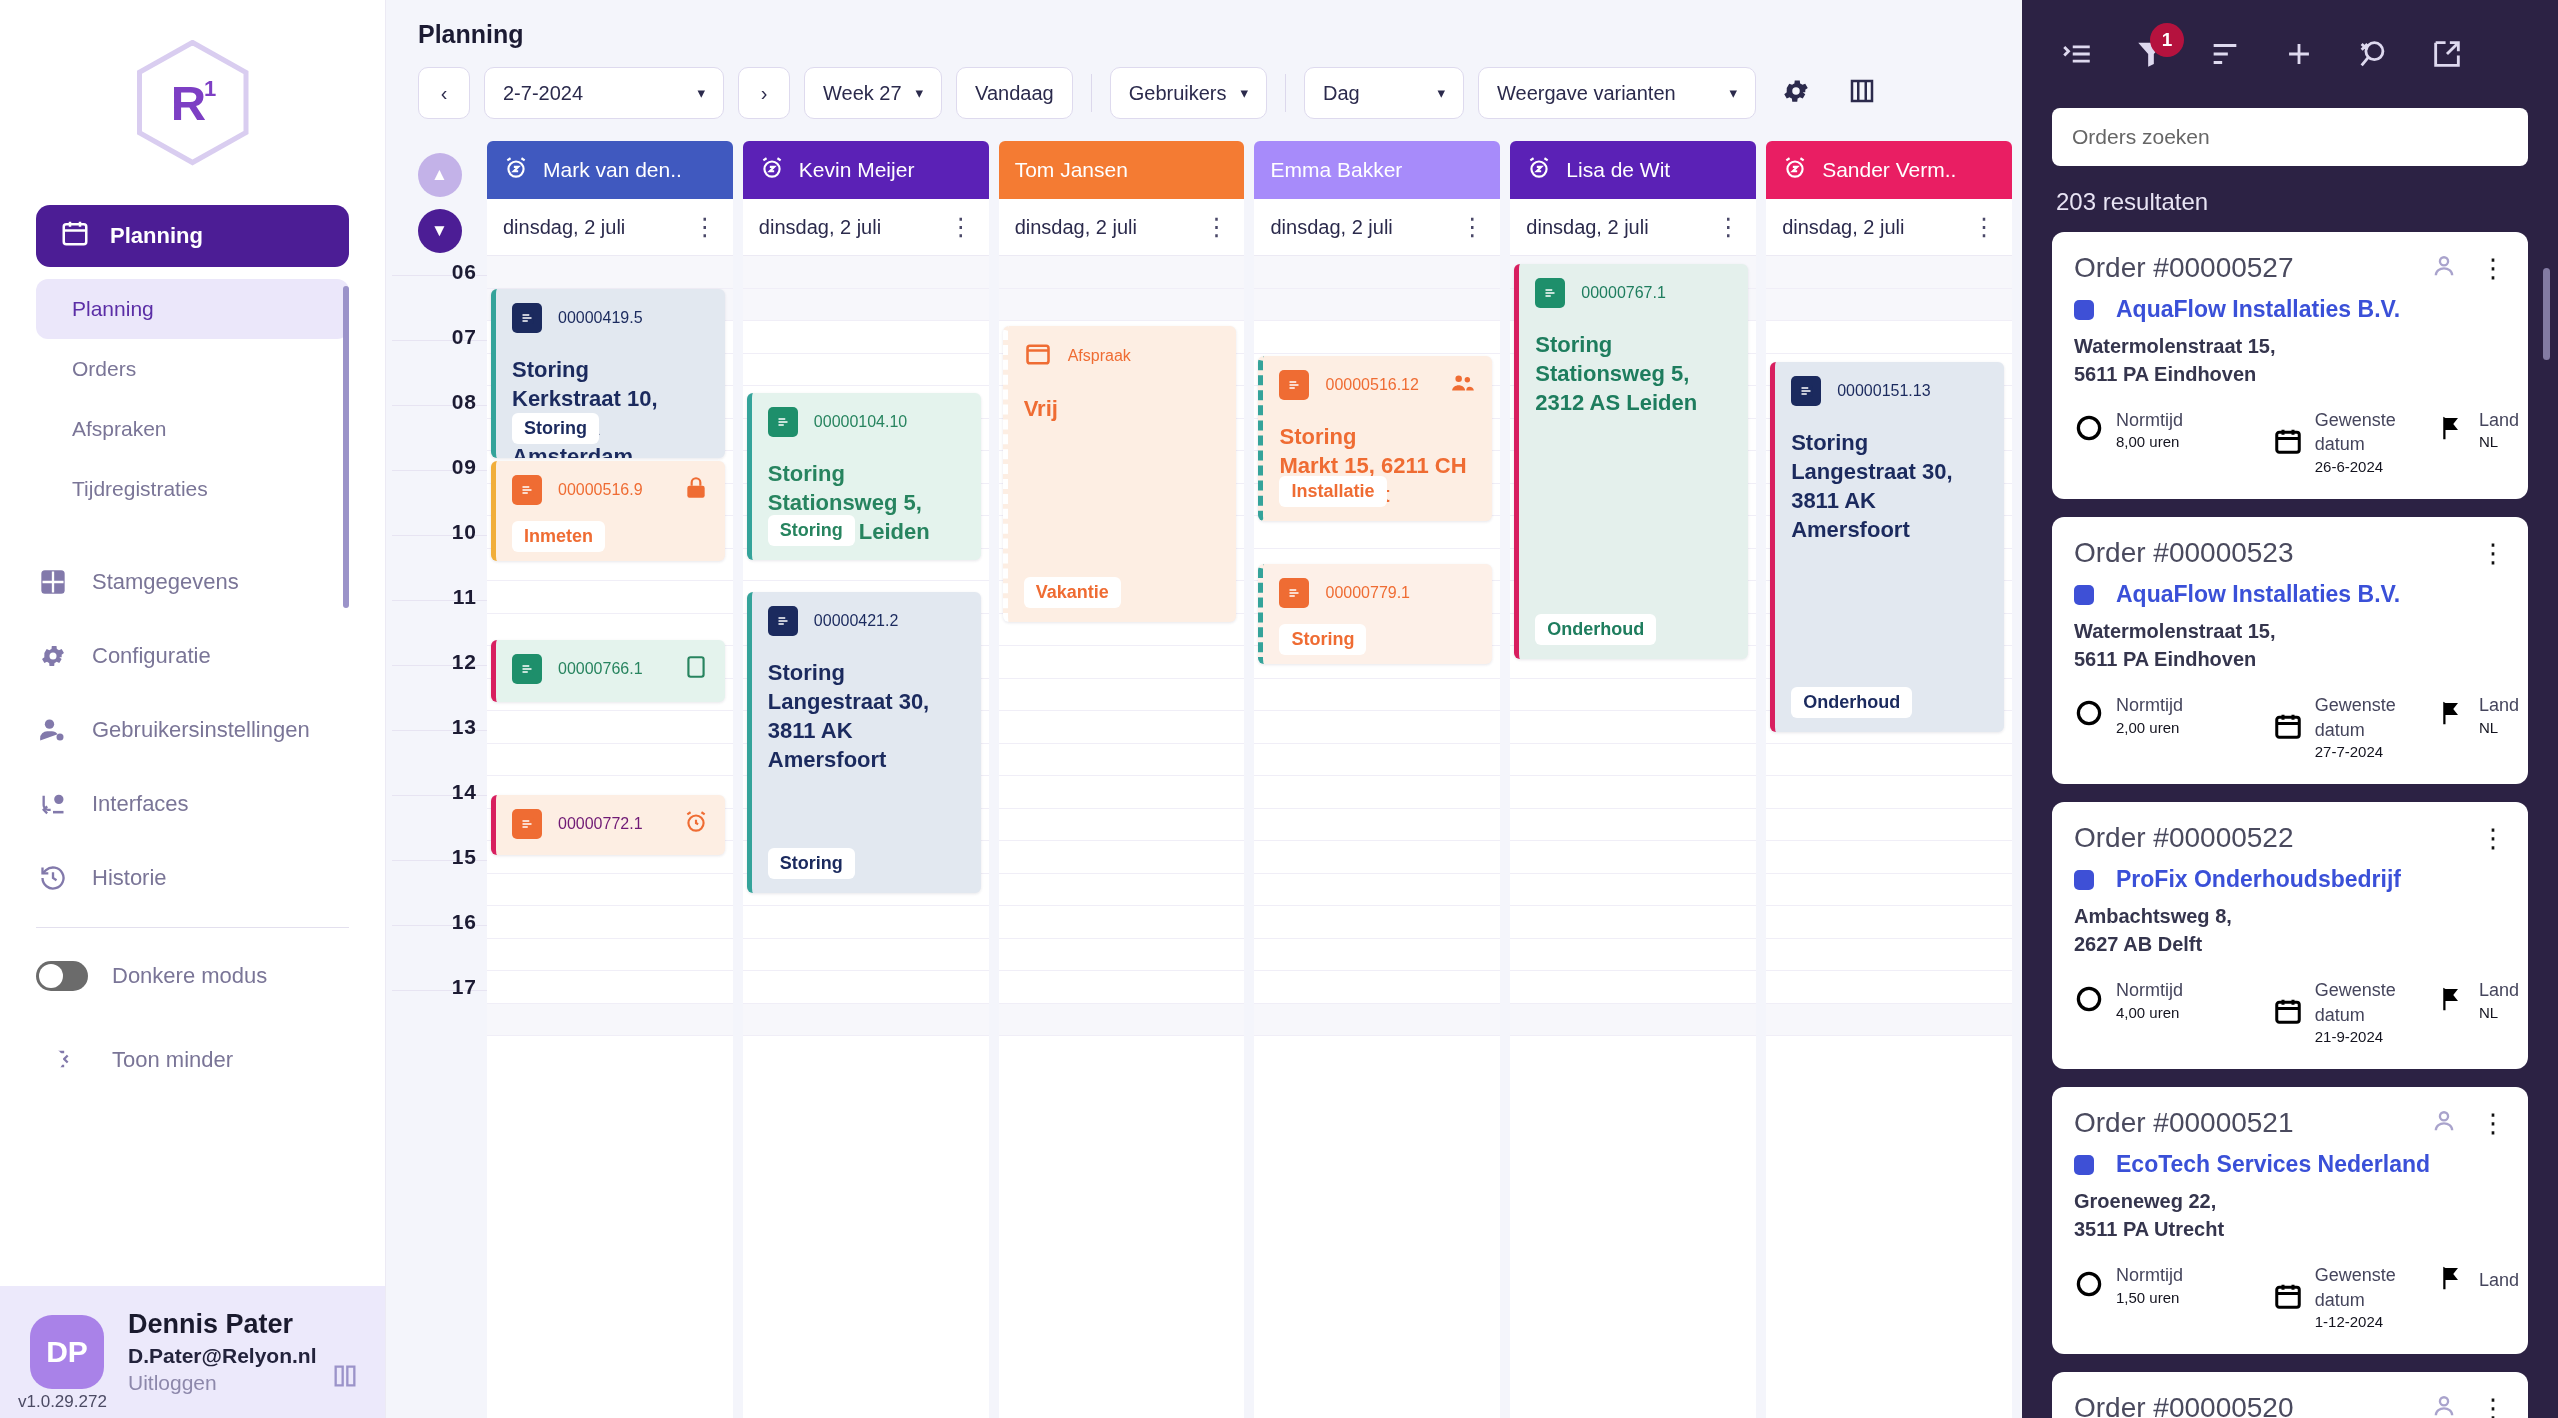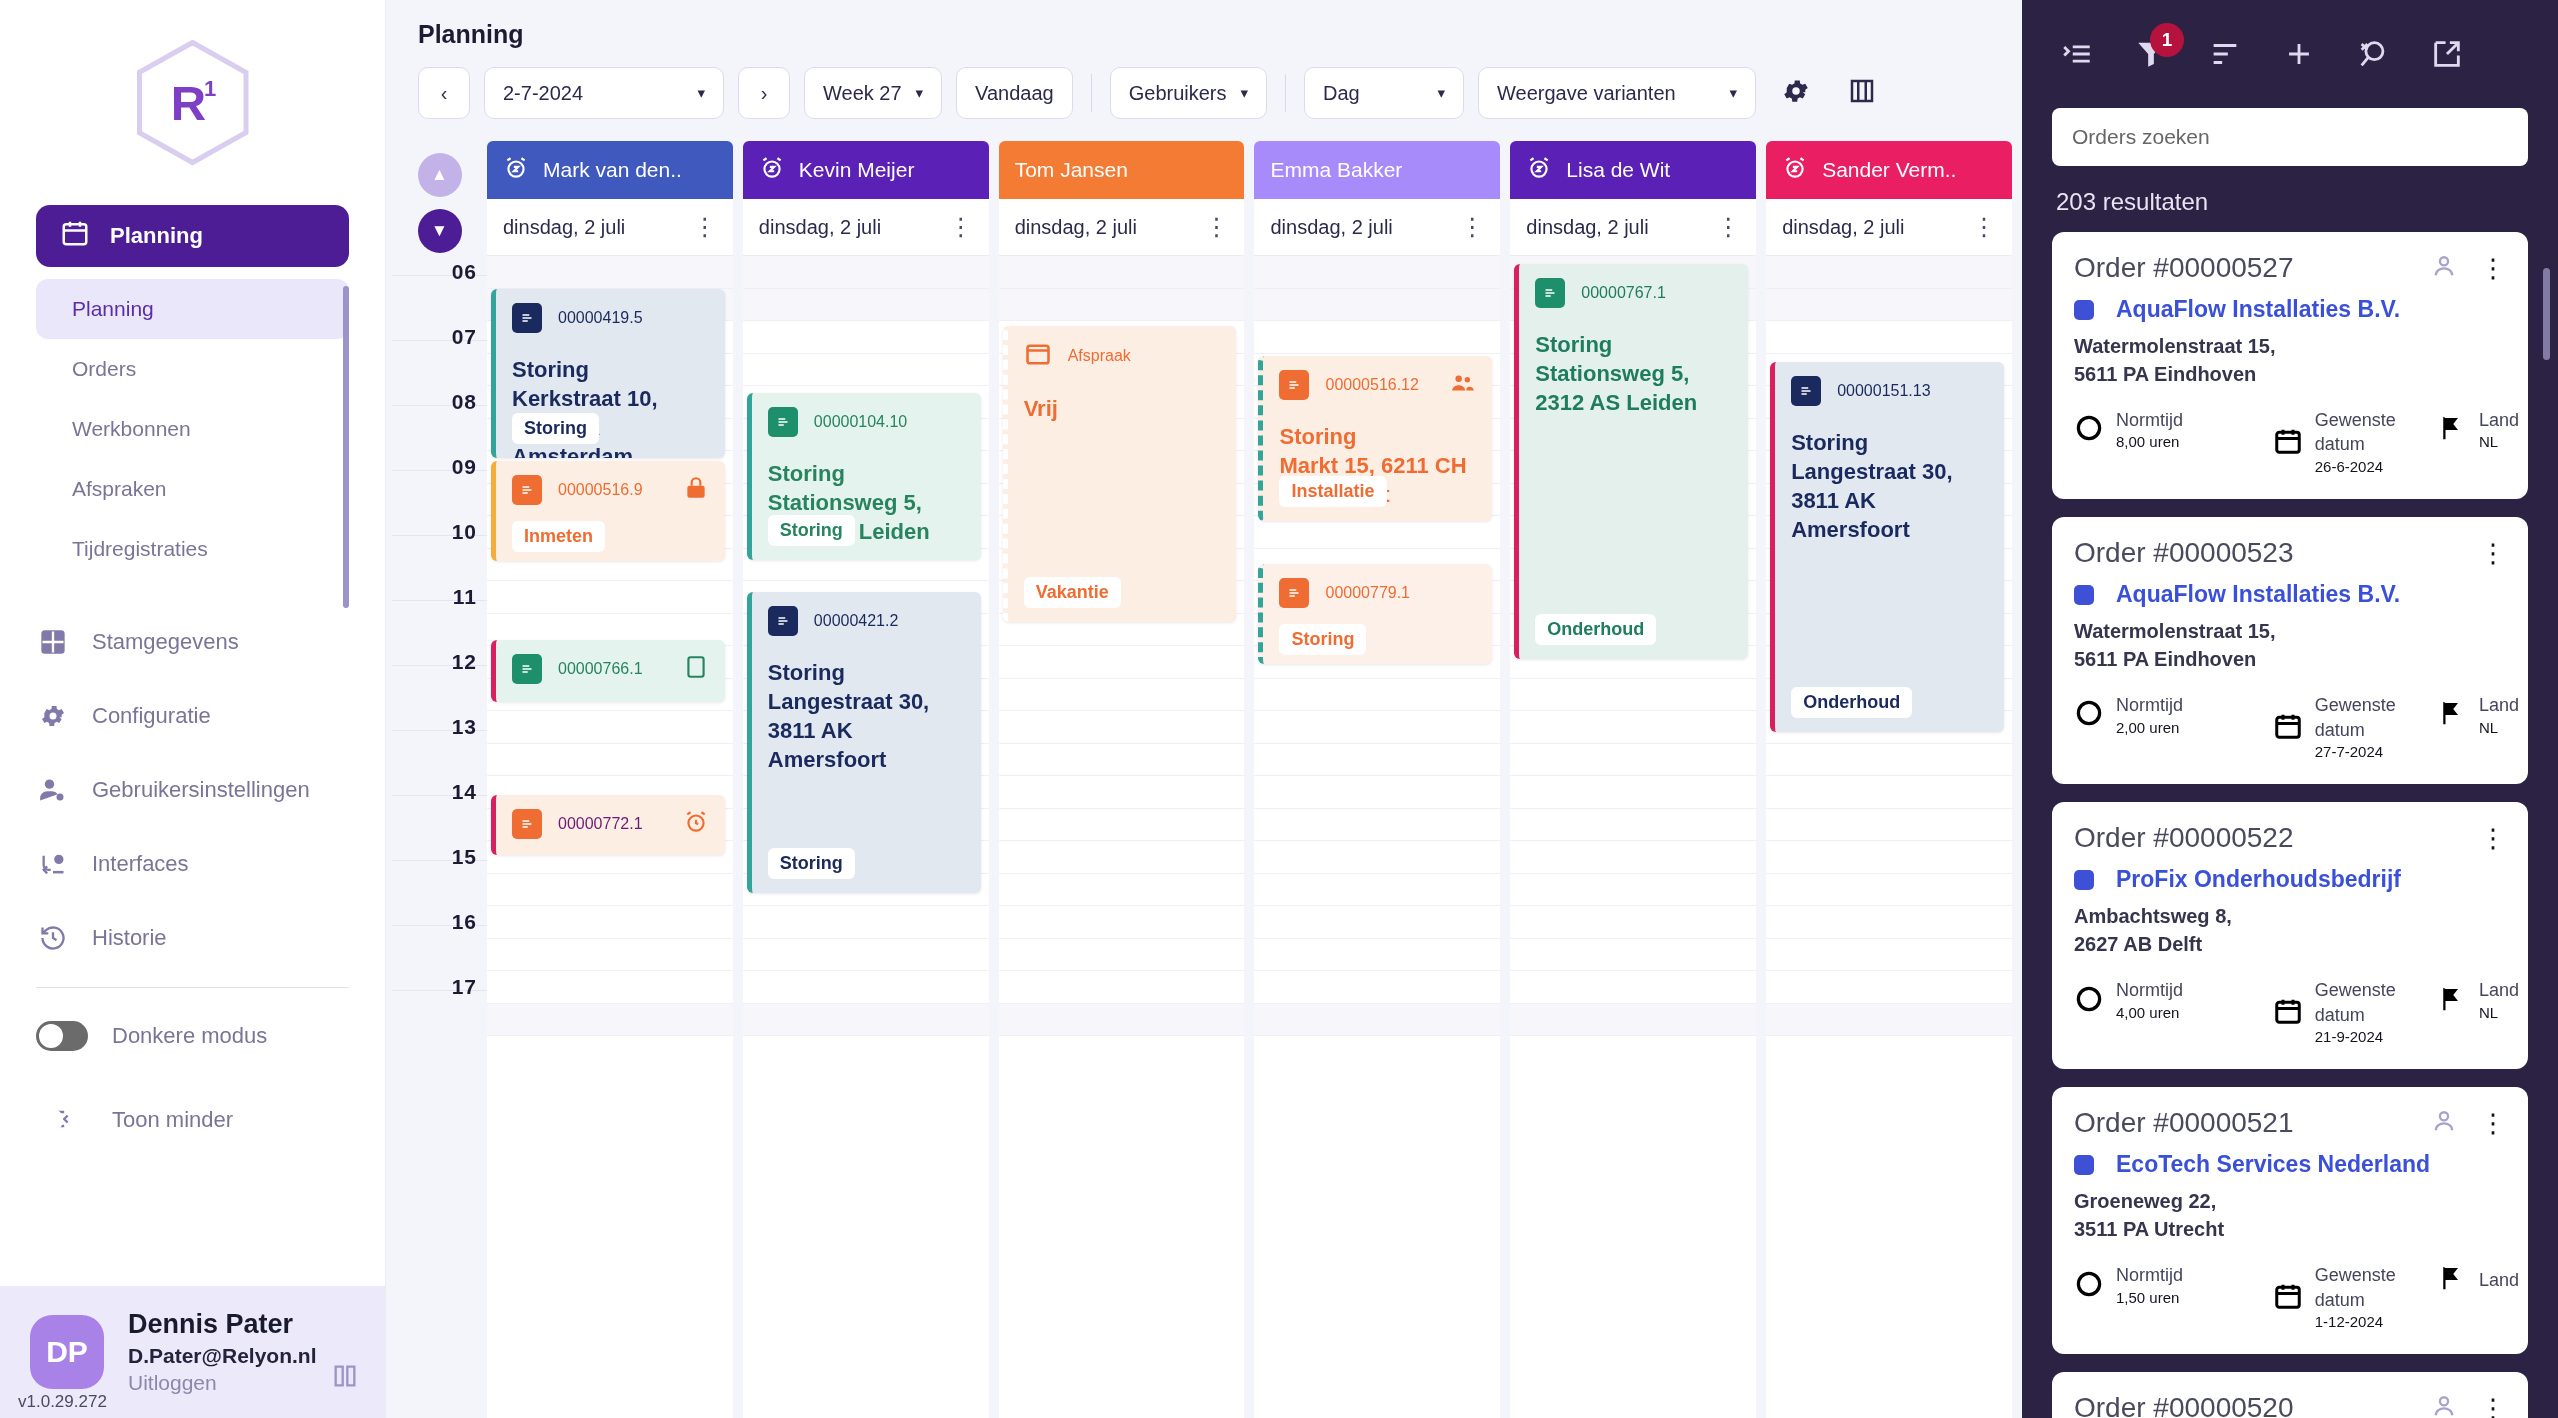--- a/index.html
+++ b/index.html
@@ -197,23 +197,20 @@
               <path d="M3 10h18M8 3v4M16 3v4"></path>
             </svg>
         </span>
         <span>Planning</span>
       </div>
       <div class="nav-sub active">
           <span>Planning</span>
         </div>
       <div class="nav-sub">
           <span>Orders</span>
-        </div>
-      <div class="nav-sub">
-          <span>Werkbonnen</span>
         </div>
       <div class="nav-sub">
           <span>Afspraken</span>
         </div>
       <div class="nav-sub">
           <span>Tijdregistraties</span>
         </div>
     </div>
 
     <div class="nav-group">

